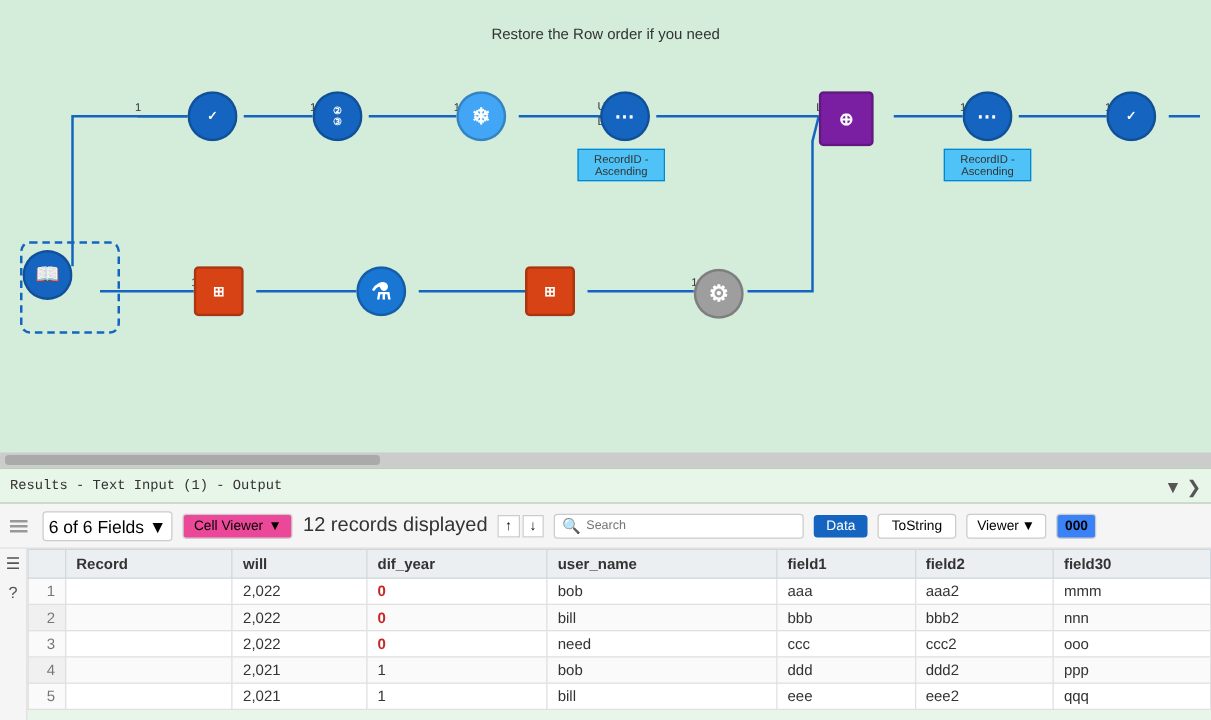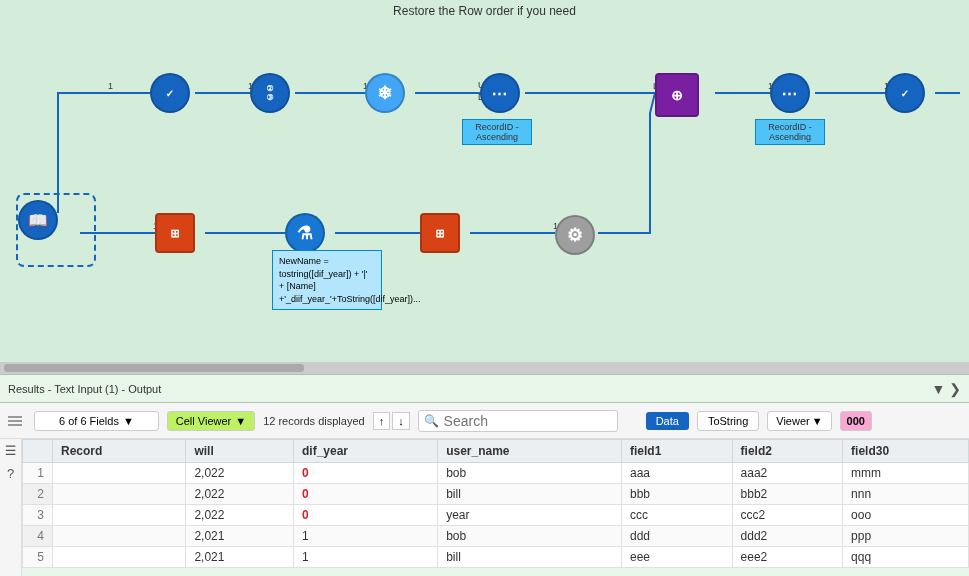--- a/index.html
+++ b/index.html
@@ -10,21 +10,21 @@
       width: 969px;
       height: 375px;
       background: #d4edda;
       position: relative;
       overflow: hidden;
       border-bottom: 1px solid #b0c4b0;
     }
 
     .canvas-title {
       position: absolute;
-      top: 4px;
+      top: 20px;
       left: 50%;
       transform: translateX(-50%);
       font-size: 12px;
       color: #333;
       white-space: nowrap;
     }
 
     
     .node {
       position: absolute;
@@ -91,64 +91,64 @@
     
     #results-bar {
       background: #e8f5e9;
       border-bottom: 1px solid #b0c4b0;
       padding: 4px 8px;
       display: flex;
       align-items: center;
       justify-content: space-between;
       height: 28px;
     }
-    .results-title { font-size: 11px; color: #333; }
+    .results-title { font-size: 11px; color: #333; font-family: Liberation Mono, monospace; }
     .results-right { display: flex; align-items: center; gap: 4px; }
     .collapse-btn { font-size: 14px; cursor: pointer; color: #555; }
 
     
     #toolbar {
       background: #f5f5f5;
       border-bottom: 1px solid #ddd;
       padding: 4px 8px;
       display: flex;
       align-items: center;
       gap: 8px;
       height: 36px;
     }
     .drag-handle { display: flex; flex-direction: column; gap: 2px; margin-right: 4px; }
     .drag-handle span { display: block; width: 14px; height: 2px; background: #999; }
 
     .fields-btn {
       display: flex; align-items: center; gap: 4px;
       border: 1px solid #ccc; background: white;
-      padding: 3px 24px; border-radius: 3px; cursor: pointer; font-size: 11px;
+      padding: 3px 4px; border-radius: 3px; cursor: pointer; font-size: 14px;
     }
     .cell-viewer-btn {
       display: flex; align-items: center; gap: 4px;
-      border: 1px solid #ccc; background: #bef264;
+      border: 1px solid #ccc; background: #ec4899;
       padding: 3px 8px; border-radius: 3px; cursor: pointer; font-size: 11px;
     }
-    .records-label { font-size: 11px; color: #333; }
+    .records-label { font-size: 16px; color: #333; }
     .sort-btns { display: flex; gap: 2px; }
     .sort-btn { border: 1px solid #ccc; background: white; padding: 2px 5px; cursor: pointer; font-size: 11px; }
     .search-box {
       display: flex; align-items: center;
       border: 1px solid #ccc; background: white;
       padding: 2px 6px; border-radius: 3px; flex: 1; max-width: 200px;
     }
-    .search-box input { border: none; outline: none; font-size: 14px; width: 100%; background: transparent; }
-    .data-btn { background: #1565c0; color: white; border: none; padding: 3px 10px; border-radius: 3px; cursor: pointer; font-size: 11px; margin-left: 20px; }
+    .search-box input { border: none; outline: none; font-size: 10px; width: 100%; background: transparent; }
+    .data-btn { background: #1565c0; color: white; border: none; padding: 3px 10px; border-radius: 3px; cursor: pointer; font-size: 11px; }
     .metadata-btn { border: 1px solid #ccc; background: white; padding: 3px 10px; border-radius: 3px; cursor: pointer; font-size: 11px; }
     .actions-btn {
       display: flex; align-items: center; gap: 2px;
       border: 1px solid #ccc; background: white;
       padding: 3px 8px; border-radius: 3px; cursor: pointer; font-size: 11px;
     }
-    .ooo-btn { border: 1px solid #ccc; background: #f9a8d4; padding: 3px 6px; border-radius: 3px; cursor: pointer; font-size: 11px; font-weight: bold; }
+    .ooo-btn { border: 1px solid #ccc; background: #3b82f6; padding: 3px 6px; border-radius: 3px; cursor: pointer; font-size: 11px; font-weight: bold; }
 
     
     #data-table-wrapper {
       overflow-x: auto;
       overflow-y: auto;
       flex: 1;
       height: calc(576px - 375px - 28px - 36px);
     }
     table { border-collapse: collapse; width: 100%; font-size: 12px; }
     thead th {
@@ -281,23 +281,20 @@
   </div>
 
   <div class="node" style="left:420px; top:213px;">
     <div class="node-circle" style="background:#d84315; width:40px; height:40px; border-radius:4px; display:flex; align-items:center; justify-content:center; color:white; font-size:11px;">⊞</div>
   </div>
 
   <div class="node" style="left:555px; top:215px;">
     <div class="node-circle gray" style="font-size:18px;">⚙</div>
   </div>
 
-  <div class="tooltip-box" style="left:272px; top:250px;">
-    <span>NewName = tostring([dif_year]) + '|' + [Name] +'_diif_year_'+ToString([dif_year])...</span>
-  </div>
 
   <div class="canvas-hscroll">
     <div class="canvas-hscroll-thumb"></div>
   </div>
 </div>
 
 <div id="results-bar">
   <span class="results-title">Results - Text Input (1) - Output</span>
   <div class="results-right">
     <span class="collapse-btn">▼</span>
@@ -384,21 +381,21 @@
     <td>bill</td>
     <td>bbb</td>
     <td>bbb2</td>
     <td>nnn</td>
   </tr>
           <tr>
     <td class="row-num">3</td>
     <td></td>
     <td>2,022</td>
     <td class="highlight">0</td>
-    <td>year</td>
+    <td>need</td>
     <td>ccc</td>
     <td>ccc2</td>
     <td>ooo</td>
   </tr>
           <tr>
     <td class="row-num">4</td>
     <td></td>
     <td>2,021</td>
     <td class="">1</td>
     <td>bob</td>

